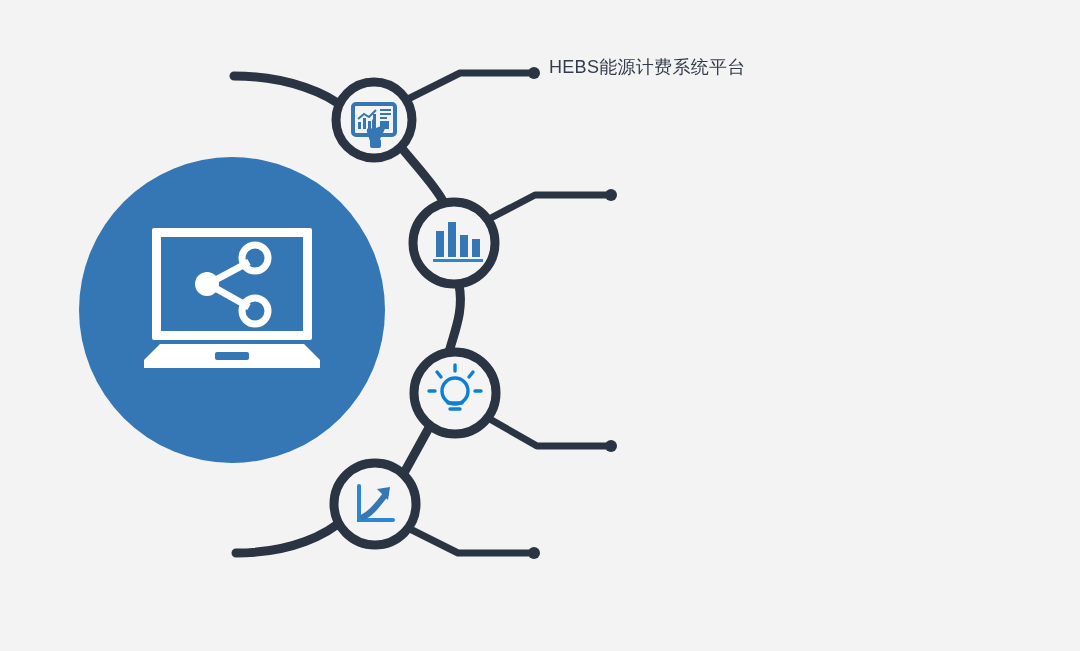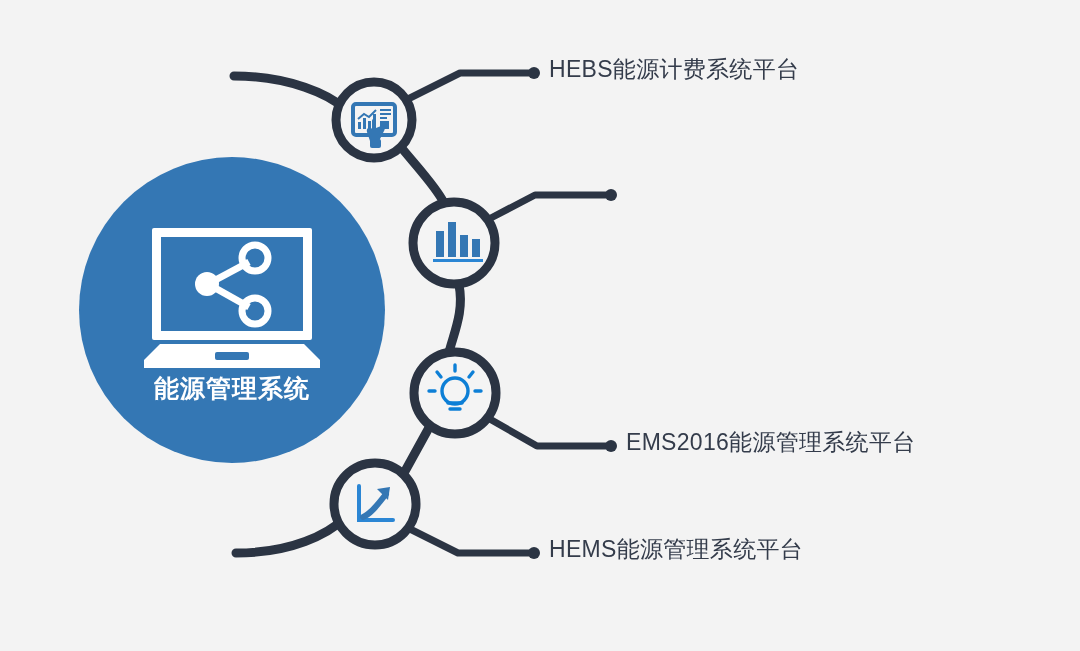--- a/index.html
+++ b/index.html
@@ -19,21 +19,21 @@
   }
   #diagram-svg {
     position: absolute;
     left: 0;
     top: 0;
     width: 1080px;
     height: 651px;
   }
   .label-text {
     position: absolute;
-    font-size: 23px;
+    font-size: 18px;
     color: #343c4b;
     white-space: nowrap;
     letter-spacing: 0.3px;
     line-height: 1;
     font-weight: 400;
   }
   .hub-caption {
     position: absolute;
     font-size: 25px;
     font-weight: bold;
@@ -147,22 +147,19 @@
       <circle cx="375" cy="504" r="41" fill="#f4f4f4" stroke="#2b3443" stroke-width="9"></circle>
       <g>
         <path d="M359,486 L359,520 L393,520" fill="none" stroke="#2b86d4" stroke-width="4" stroke-linecap="round"></path>
         <path d="M363,517 C371,514 378,504 386,494" fill="none" stroke="#3477b4" stroke-width="6" stroke-linecap="round"></path>
         <path d="M377,489 L390,487 L388,500 Z" fill="#3477b4"></path>
       </g>
     </g>
 
   </svg>
 
-  <div class="hub-caption" style="left:92px; top:372px; width:280px;">能源管理系统</div>
 
   <div class="label-text" style="left:549px; top:58px;">HEBS能源计费系统平台</div>
 
 
-  <div class="label-text" style="left:626px; top:431px;">EMS2016能源管理系统平台</div>
 
-  <div class="label-text" style="left:549px; top:538px;">HEMS能源管理系统平台</div>
 
 </div>
 
 </body></html>

